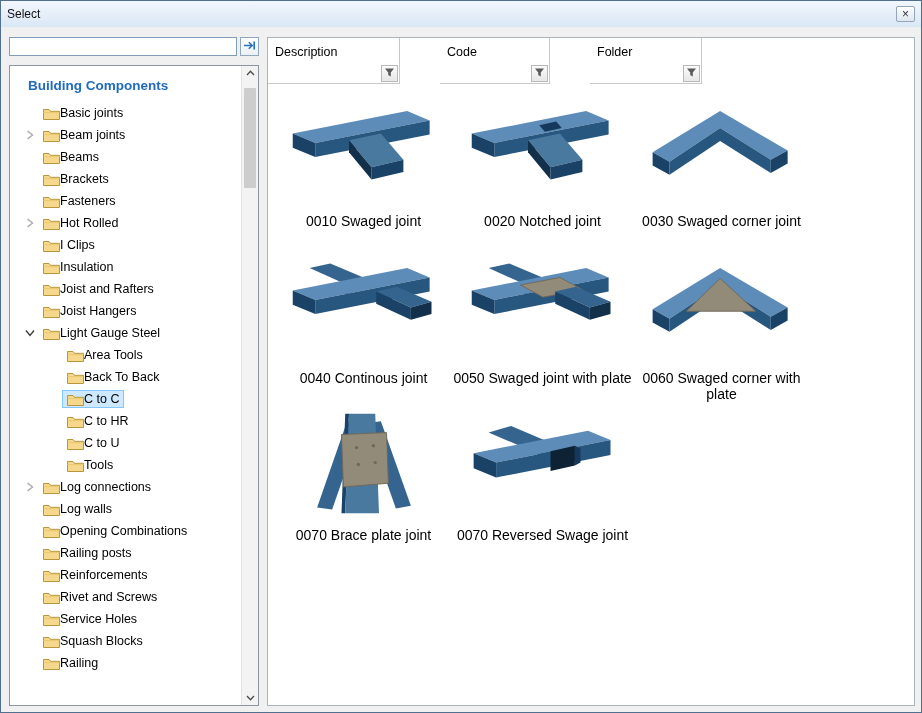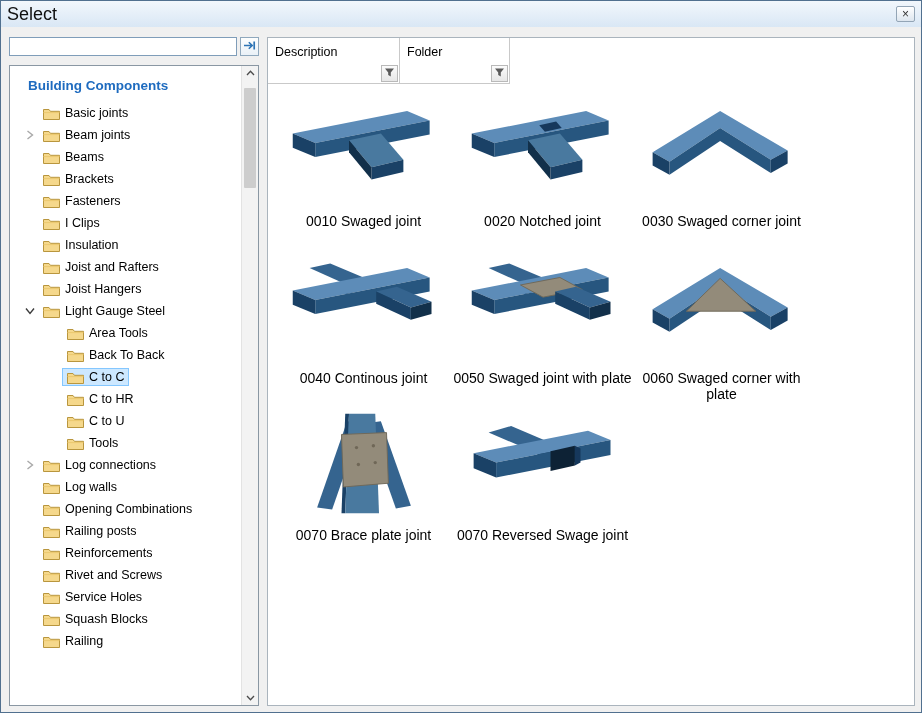--- a/index.html
+++ b/index.html
@@ -5,21 +5,21 @@
   * { box-sizing: border-box; margin: 0; padding: 0; }
   html,body { width: 922px; height: 713px; }
   body { font-family: "Liberation Sans", sans-serif; font-size: 12px; background: #c8c8c8; }
 
   .window { position: absolute; left: 0; top: 0; width: 922px; height: 713px;
             border: 1px solid #51708f; background: #f0f0f0; overflow: hidden; }
 
   .titlebar { position: absolute; left: 0; top: 0; width: 100%; height: 26px;
               background: linear-gradient(#f2f7fc, #d9e7f5); display: flex; align-items: center;
               padding: 0 6px; }
-  .title { font-size: 18px; color: #101010; }
+  .title { font-size: 12px; color: #101010; }
   .close-btn { margin-left: auto; width: 19px; height: 16px; border: 1px solid #93a5b6;
                border-radius: 2px; background: linear-gradient(#ffffff, #dde6ef);
                color: #333; font-size: 12px; line-height: 12px; text-align: center; padding: 0; }
 
   .search-input { position: absolute; left: 8px; top: 36px; width: 228px; height: 19px;
                   border: 1px solid #7f9db9; padding: 2px 4px;
                   font: 12px "Liberation Sans", sans-serif; background: #fff; }
   .go-btn { position: absolute; left: 239px; top: 36px; width: 19px; height: 19px;
             border: 1px solid #8fa8bd; background: linear-gradient(#fdfefe,#eaf1f7);
             display: flex; align-items: center; justify-content: center; padding: 0; }
@@ -28,35 +28,35 @@
               background: #fff; border: 1px solid #8a97a3; overflow: hidden; }
   .tree-content { position: absolute; left: 0; top: 0; right: 17px; bottom: 0;
                   padding: 10px 0 0 10px; overflow: hidden; white-space: nowrap; }
   .tree-header { color: #1e6bbf; font-weight: bold; font-size: 13.5px; margin: 2px 0 9px 8px; }
   .tree-row { display: flex; align-items: center; height: 22px; }
   .tree-row.lvl1 { padding-left: 2px; }
   .tree-row.lvl2 { padding-left: 26px; }
   .arrow { width: 16px; height: 12px; display: inline-flex; justify-content: center; align-items: center; }
   .arrow.collapsed { color: #a8a8a8; }
   .arrow.expanded  { color: #3c3c3c; transform: rotate(90deg); }
-  .row-body { display: flex; align-items: center; gap: 5px; padding: 1px 4px; border: 1px solid transparent; }
+  .row-body { display: flex; align-items: center; padding: 1px 4px; border: 1px solid transparent; }
   .row-body.sel { background: #cde8ff; border-color: #84c7ff; }
   .tree-label { font-size: 12.5px; color: #000; }
   .folder { display: inline-flex; }
 
   .scrollbar { position: absolute; top: 0; right: 0; width: 17px; height: 100%;
                background: #f3f3f3; border-left: 1px solid #e3e3e3; }
   .sb-up   { position: absolute; top: 4px; left: 0; width: 100%; display: flex; justify-content: center; }
   .sb-down { position: absolute; bottom: 4px; left: 0; width: 100%; display: flex; justify-content: center; }
   .sb-thumb { position: absolute; top: 22px; left: 2px; width: 12px; height: 100px;
               background: #cdcdcd; border-radius: 1px; }
 
   .results { position: absolute; left: 266px; top: 36px; width: 648px; height: 669px;
              background: #fff; border: 1px solid #aab4bd; overflow: hidden; }
-  .results-header { display: flex; }
+  .results-header { display: flex; gap: 40px; }
   .hcol { position: relative; height: 46px; border-right: 1px solid #c9c9c9;
           border-bottom: 1px solid #c9c9c9; background: #fff; }
   .hcol:nth-child(1) { width: 132px; }
   .hcol:nth-child(2) { width: 110px; }
   .hcol:nth-child(3) { width: 112px; }
   .hlabel { position: absolute; left: 7px; top: 7px; font-size: 12.5px; color: #000; }
   .filter-btn { position: absolute; right: 1px; bottom: 1px; width: 17px; height: 17px;
                 border: 1px solid #b9b9b9; background: linear-gradient(#fbfbfb,#e7e7e7);
                 display: flex; align-items: center; justify-content: center; padding: 0; }
 
@@ -143,20 +143,36 @@
         <div class="tree-row lvl1">
           <span class="arrow "></span>
           <span class="row-body">
             <span class="folder">
               <svg width="17" height="13" viewBox="0 0 17 13">
                 <path d="M0.5,2.5 L6,2.5 L7.4,4.3 L16.5,4.3 L16.5,12.5 L0.5,12.5 Z" fill="#f5d88c" stroke="#b9963e" stroke-width="1"></path>
                 <path d="M0.5,5.6 L16.5,5.6" stroke="#ecc870" stroke-width="1" fill="none"></path>
               </svg>
             </span>
             <span class="tree-label">Fasteners</span>
+          </span>
+        </div>
+        <div class="tree-row lvl1">
+          <span class="arrow collapsed">
+            <svg width="8" height="10" viewBox="0 0 8 10">
+              <path d="M1.5,1 L6.5,5 L1.5,9" fill="none" stroke="currentColor" stroke-width="1.4"></path>
+            </svg>
+          </span>
+          <span class="row-body">
+            <span class="folder">
+              <svg width="17" height="13" viewBox="0 0 17 13">
+                <path d="M0.5,2.5 L6,2.5 L7.4,4.3 L16.5,4.3 L16.5,12.5 L0.5,12.5 Z" fill="#f5d88c" stroke="#b9963e" stroke-width="1"></path>
+                <path d="M0.5,5.6 L16.5,5.6" stroke="#ecc870" stroke-width="1" fill="none"></path>
+              </svg>
+            </span>
+            <span class="tree-label">Hot Rolled</span>
           </span>
         </div>
         <div class="tree-row lvl1">
           <span class="arrow "></span>
           <span class="row-body">
             <span class="folder">
               <svg width="17" height="13" viewBox="0 0 17 13">
                 <path d="M0.5,2.5 L6,2.5 L7.4,4.3 L16.5,4.3 L16.5,12.5 L0.5,12.5 Z" fill="#f5d88c" stroke="#b9963e" stroke-width="1"></path>
                 <path d="M0.5,5.6 L16.5,5.6" stroke="#ecc870" stroke-width="1" fill="none"></path>
               </svg>
@@ -420,20 +436,28 @@
     <div class="results-header">
         <div class="hcol">
           <span class="hlabel">Description</span>
           <button class="filter-btn">
             <span><svg width="11" height="11" viewBox="0 0 11 11">
                 <path d="M1,1.5 L10,1.5 L6.8,5.5 L6.8,9.5 L4.2,8 L4.2,5.5 Z" fill="#5a5a5a"></path>
               </svg></span>
           </button>
         </div>
         <div class="hcol">
+          <span class="hlabel">Code</span>
+          <button class="filter-btn">
+            <span><svg width="11" height="11" viewBox="0 0 11 11">
+                <path d="M1,1.5 L10,1.5 L6.8,5.5 L6.8,9.5 L4.2,8 L4.2,5.5 Z" fill="#5a5a5a"></path>
+              </svg></span>
+          </button>
+        </div>
+        <div class="hcol">
           <span class="hlabel">Folder</span>
           <button class="filter-btn">
             <span><svg width="11" height="11" viewBox="0 0 11 11">
                 <path d="M1,1.5 L10,1.5 L6.8,5.5 L6.8,9.5 L4.2,8 L4.2,5.5 Z" fill="#5a5a5a"></path>
               </svg></span>
           </button>
         </div>
       </div>
     <div class="results-grid">
         <div class="gitem">

